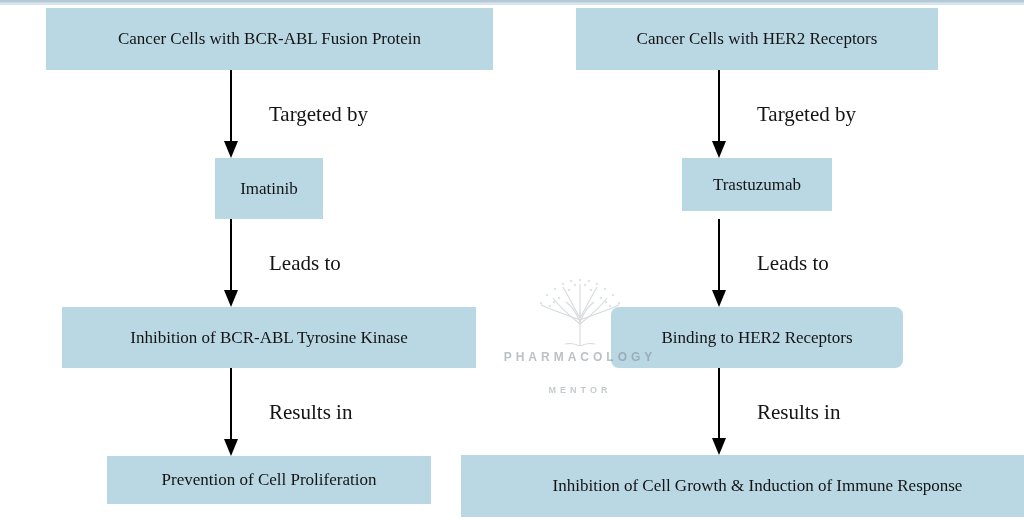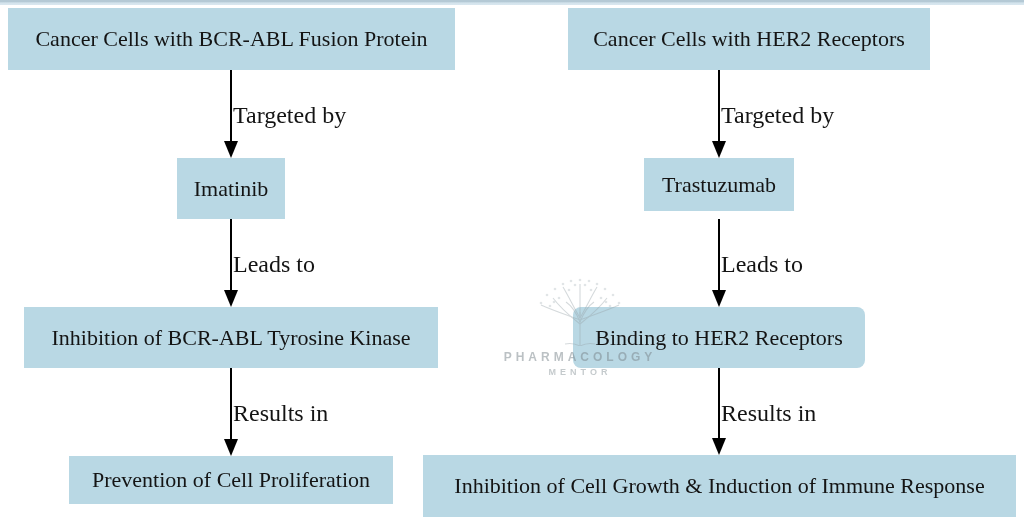--- a/index.html
+++ b/index.html
@@ -18,41 +18,43 @@
     background: linear-gradient(180deg, #b4c9d5 0%, #b4c9d5 30%, #d3e3ec 60%, #d9e7ef 100%);
   }
   .node {
     position: absolute;
     background: #b9d8e4;
     display: flex;
     align-items: center;
     justify-content: center;
     text-align: center;
     color: #141414;
-    font-size: 22px;
+    font-size: 17px;
     line-height: 1.15;
     white-space: nowrap;
+    margin-left: 38px;
   }
   .aline {
     position: absolute;
     width: 2px;
     background: #000000;
   }
   .ahead {
     position: absolute;
     width: 0; height: 0;
     border-left: 7px solid transparent;
     border-right: 7px solid transparent;
     border-top: 17px solid #000000;
   }
   .elabel {
     position: absolute;
-    font-size: 24px;
+    font-size: 21px;
     color: #141414;
     white-space: nowrap;
+    padding-left: 36px;
   }
   .watermark {
     position: absolute;
     left: 496px;
     top: 278px;
     width: 168px;
     text-align: center;
     opacity: 0.5;
     z-index: 5;
     pointer-events: none;
@@ -64,21 +66,21 @@
     font-weight: bold;
     letter-spacing: 4px;
     color: #79848a;
     margin-top: 4px;
   }
   .wm-line2 {
     font-size: 9px;
     font-weight: bold;
     letter-spacing: 4px;
     color: #8b969b;
-    margin-top: 3px;
+    margin-top: 21px;
   }
 </style>
 </head>
 <body>
 
 <div class="canvas">
 
   <div class="top-strip"></div>
 
   <div class="node" style="left:8px; top:8px; width:447px; height:62px;">Cancer Cells with BCR-ABL Fusion Protein</div>
@@ -94,21 +96,21 @@
   <div class="elabel" style="left:233px; top:251px;">Leads to</div>
 
   <div class="node" style="left:24px; top:307px; width:414px; height:61px;">Inhibition of BCR-ABL Tyrosine Kinase</div>
 
   <div class="aline" style="left:230px; top:368px; height:71px;"></div>
   <div class="ahead" style="left:224px; top:439px;"></div>
   <div class="elabel" style="left:233px; top:400px;">Results in</div>
 
   <div class="node" style="left:69px; top:456px; width:324px; height:48px;">Prevention of Cell Proliferation</div>
 
-  <div class="node" style="left:568px; top:8px; width:362px; height:62px;">Cancer Cells with HER2 Receptors</div>
+  <div class="node" style="left:538px; top:8px; width:362px; height:62px;">Cancer Cells with HER2 Receptors</div>
 
   <div class="aline" style="left:718px; top:70px; height:71px;"></div>
   <div class="ahead" style="left:712px; top:141px;"></div>
   <div class="elabel" style="left:721px; top:102px;">Targeted by</div>
 
   <div class="node" style="left:644px; top:158px; width:150px; height:53px;">Trastuzumab</div>
 
   <div class="aline" style="left:718px; top:219px; height:71px;"></div>
   <div class="ahead" style="left:712px; top:290px;"></div>
   <div class="elabel" style="left:721px; top:251px;">Leads to</div>

